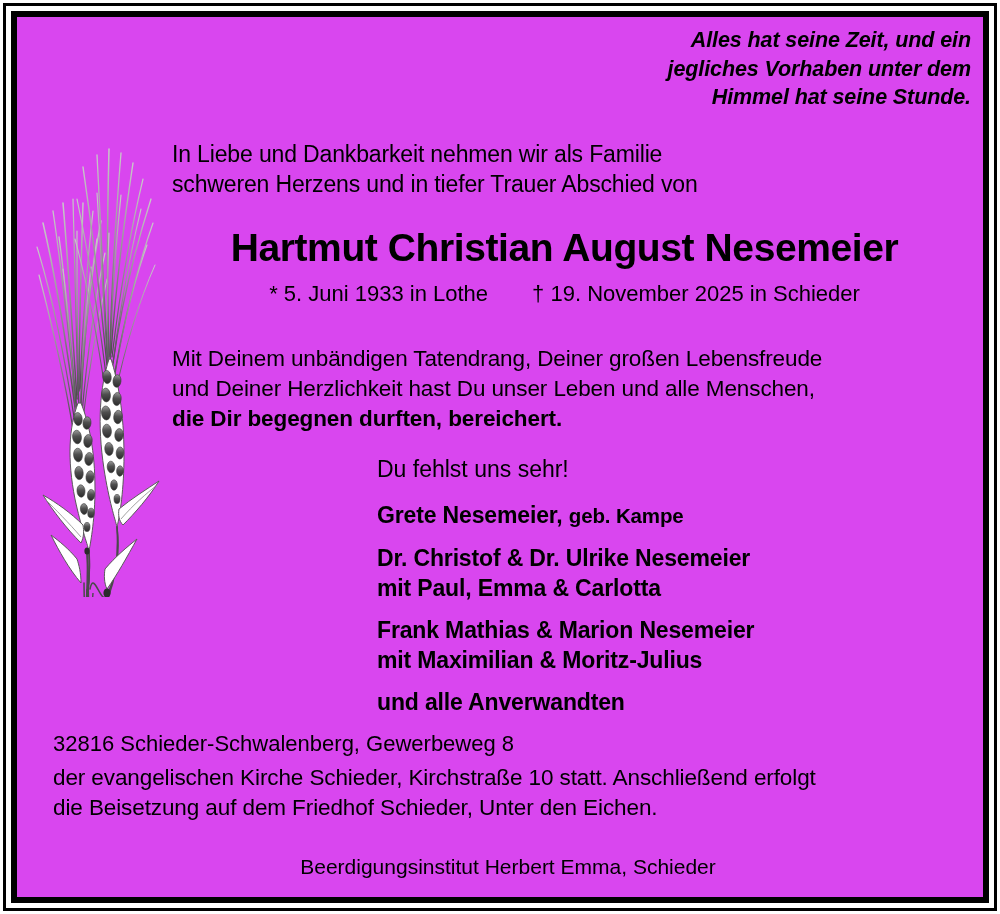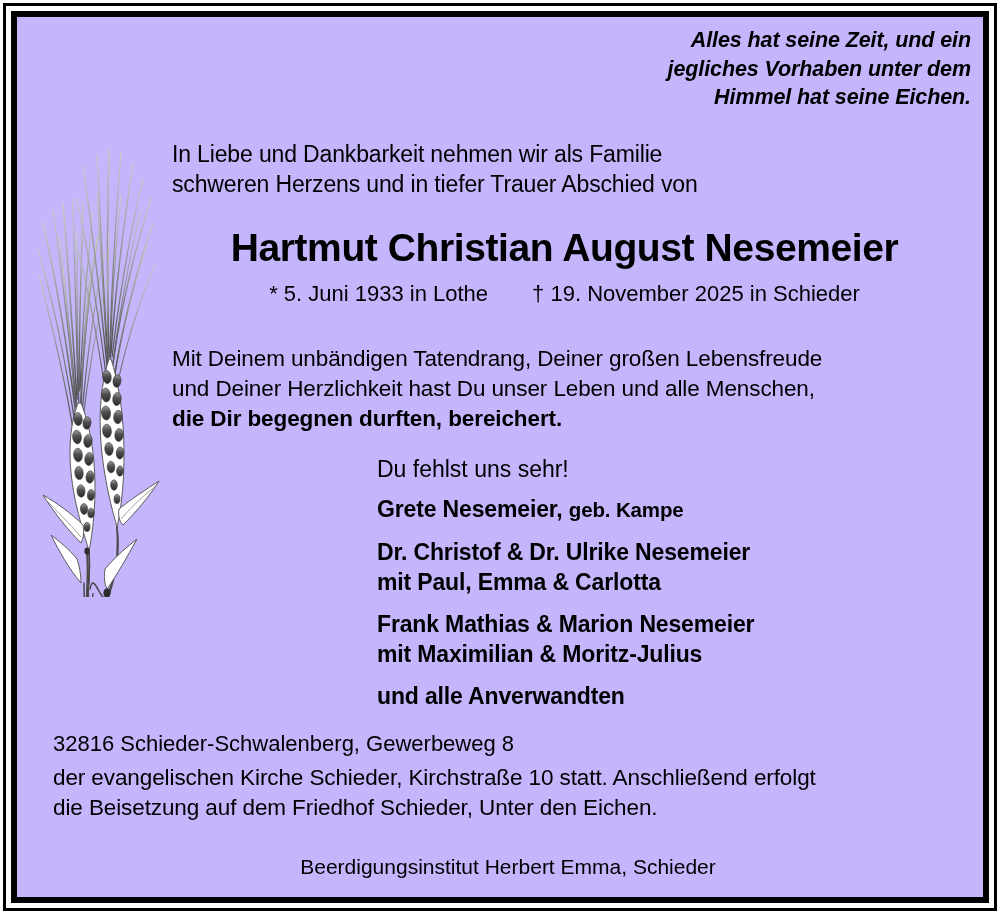--- a/index.html
+++ b/index.html
@@ -43,21 +43,21 @@
     box-sizing: border-box;
     pointer-events: none;
   }
 
   .content {
     position: absolute;
     left: 17px;
     top: 17px;
     right: 17px;
     bottom: 17px;
-    background: #c4b5fd;
+    background: #d946ef;
   }
 
   
   .epigraph {
     position: absolute;
     right: 12px;
     top: 9px;
     width: 560px;
     text-align: right;
     font-style: italic;
@@ -131,21 +131,21 @@
   
   .family {
     position: absolute;
     left: 360px;
     top: 437px;
     width: 580px;
   }
   .family .fehlst {
     font-size: 23px;
     line-height: 31px;
-    margin-bottom: 9px;
+    margin-bottom: 15px;
     white-space: nowrap;
   }
   .family .group {
     margin-bottom: 12px;
   }
   .family .fline {
     display: block;
     font-weight: bold;
     font-size: 23px;
     line-height: 30px;
@@ -198,21 +198,21 @@
 <div class="notice">
 
   <div class="frame-outer"></div>
   <div class="frame-inner"></div>
 
   <div class="content">
 
     <div class="epigraph">
       <span class="eline">Alles hat seine Zeit, und ein</span>
       <span class="eline">jegliches Vorhaben unter dem</span>
-      <span class="eline">Himmel hat seine Eichen.</span>
+      <span class="eline">Himmel hat seine Stunde.</span>
     </div>
 
     <div class="barley">
       <svg viewBox="0 0 132 490" xmlns="http://www.w3.org/2000/svg" aria-hidden="true">
         <defs>
           <linearGradient id="awnFade" x1="0" y1="0" x2="0" y2="1">
             <stop offset="0%" stop-color="#c9c9c9"></stop>
             <stop offset="55%" stop-color="#8a8a8a"></stop>
             <stop offset="100%" stop-color="#4a4a4a"></stop>
           </linearGradient>

